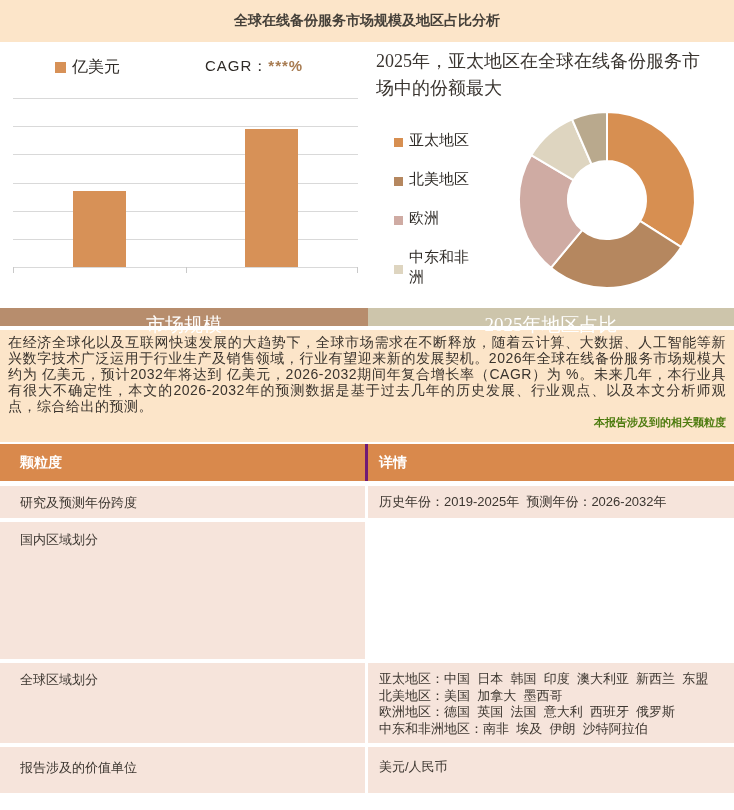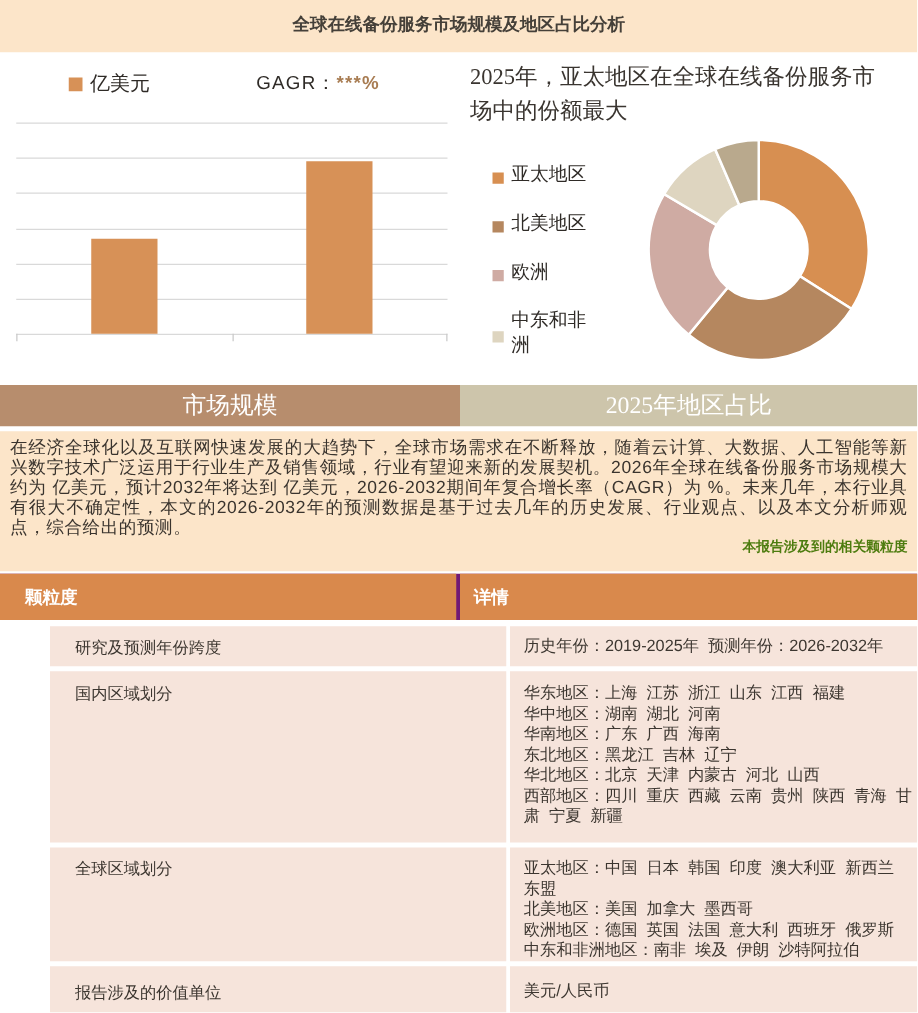--- a/index.html
+++ b/index.html
@@ -32,41 +32,41 @@
   .donut-title{position:absolute;left:6px;top:6px;width:336px;font-size:18px;line-height:27px;color:#3a3530;
                font-family:"Liberation Serif","DejaVu Serif",serif;}
   .donut-legend{position:absolute;left:24px;top:88px;display:flex;flex-direction:column;gap:19px;}
   .dleg-item{display:flex;align-items:center;gap:6px;font-size:15px;line-height:20px;color:#2f2b27;
              font-family:"Liberation Serif","DejaVu Serif",serif;}
   .dleg-swatch{width:9px;height:9px;margin-top:5px;flex:0 0 9px;}
   .dleg-label{max-width:64px;}
   .donut-svg{position:absolute;left:142px;top:63px;}
 
   
-  .tabs{display:flex;height:33px;margin-top:0;}
+  .tabs{display:flex;height:18px;margin-top:0;}
   .tab{color:#fff;font-size:19px;line-height:33px;text-align:center;
        font-family:"Liberation Serif","DejaVu Serif",serif;}
   .tab-left{width:368px;background:var(--tab_left_bg,#b78d6d);}
   .tab-right{flex:1;background:var(--tab_right_bg,#cdc5ab);}
 
   
   .desc{margin-top:4px;height:112px;background:var(--desc_bg,#fce5c9);padding:4px 8px 0 8px;overflow:hidden;}
   .desc-text{margin:0;font-size:14px;line-height:16px;letter-spacing:0.5px;color:#3a342e;text-align:justify;}
   .desc-table-title{margin-top:1px;text-align:right;font-size:11px;font-weight:bold;color:#4d7c0f;}
 
   
   .gtable{margin-top:2px;}
   .gt-header,.gt-row{display:flex;gap:3px;background:#701a75;}
   .gt-header{margin-bottom:5px;}
   .gt-row{margin-bottom:4px;}
   .gt-header .gt-cell-l,.gt-header .gt-cell-r{background:var(--table_header_bg,#d9894c);color:#fff;
         font-weight:bold;font-size:14px;line-height:37px;height:37px;}
   .gt-cell-l{width:365px;padding-left:20px;}
   .gt-cell-r{flex:1;padding-left:11px;padding-right:4px;}
-  .gt-row .gt-cell-l{font-size:13px;color:#3c3630;margin-left:40px;}
+  .gt-row .gt-cell-l{font-size:13px;color:#3c3630;}
   .gt-row .gt-cell-r{font-size:13px;line-height:16.5px;color:#3c3630;white-space:pre-wrap;}
   .gt-row{background:#fff;}
   .gt-row .cellbg{background:var(--table_row_bg,#f6e4db);}
   .row-1{min-height:32px;} .row-1 .cellbg{padding-top:8px;}
   .row-2{min-height:137px;} .row-2 .cellbg{padding-top:9px;}
   .row-3{min-height:80px;} .row-3 .cellbg{padding-top:8px;}
   .row-4{min-height:46px;} .row-4 .cellbg{padding-top:12px;}
 </style>
 </head>
 <body>
@@ -77,21 +77,21 @@
     <h1 class="page-title">全球在线备份服务市场规模及地区占比分析</h1>
   </div>
 
   <div class="charts-area">
 
     <div class="bar-panel">
       <span class="bar-legend-item">
         <span class="bar-legend-swatch"></span>
         <span>亿美元</span>
       </span>
-      <span class="cagr"><span>GAGR：</span><span class="cagr-stars">***%</span></span>
+      <span class="cagr"><span>CAGR：</span><span class="cagr-stars">***%</span></span>
       <div class="bar-plot" id="barPlot">
           <div class="gridline" style="top: 0px;"></div>
           <div class="gridline" style="top: 28px;"></div>
           <div class="gridline" style="top: 56px;"></div>
           <div class="gridline" style="top: 85px;"></div>
           <div class="gridline" style="top: 113px;"></div>
           <div class="gridline" style="top: 141px;"></div>
           <div class="gridline" style="top: 169px;"></div>
           <div class="axis-tick" style="left: 0px;"></div>
           <div class="axis-tick" style="left: 173px;"></div>
@@ -146,26 +146,20 @@
     <div class="gt-header">
       <div class="gt-cell-l">颗粒度</div>
       <div class="gt-cell-r">详情</div>
     </div>
     <div class="gt-row row-1">
       <div class="gt-cell-l cellbg">研究及预测年份跨度</div>
       <div class="gt-cell-r cellbg">历史年份：2019-2025年  预测年份：2026-2032年</div>
     </div>
     <div class="gt-row row-2">
       <div class="gt-cell-l cellbg">国内区域划分</div>
-      <div class="gt-cell-r cellbg">华东地区：上海  江苏  浙江  山东  江西  福建
-华中地区：湖南  湖北  河南
-华南地区：广东  广西  海南
-东北地区：黑龙江  吉林  辽宁
-华北地区：北京  天津  内蒙古  河北  山西
-西部地区：四川  重庆  西藏  云南  贵州  陕西  青海  甘肃  宁夏  新疆</div>
     </div>
     <div class="gt-row row-3">
       <div class="gt-cell-l cellbg">全球区域划分</div>
       <div class="gt-cell-r cellbg">亚太地区：中国  日本  韩国  印度  澳大利亚  新西兰  东盟
 北美地区：美国  加拿大  墨西哥
 欧洲地区：德国  英国  法国  意大利  西班牙  俄罗斯
 中东和非洲地区：南非  埃及  伊朗  沙特阿拉伯</div>
     </div>
     <div class="gt-row row-4">
       <div class="gt-cell-l cellbg">报告涉及的价值单位</div>

